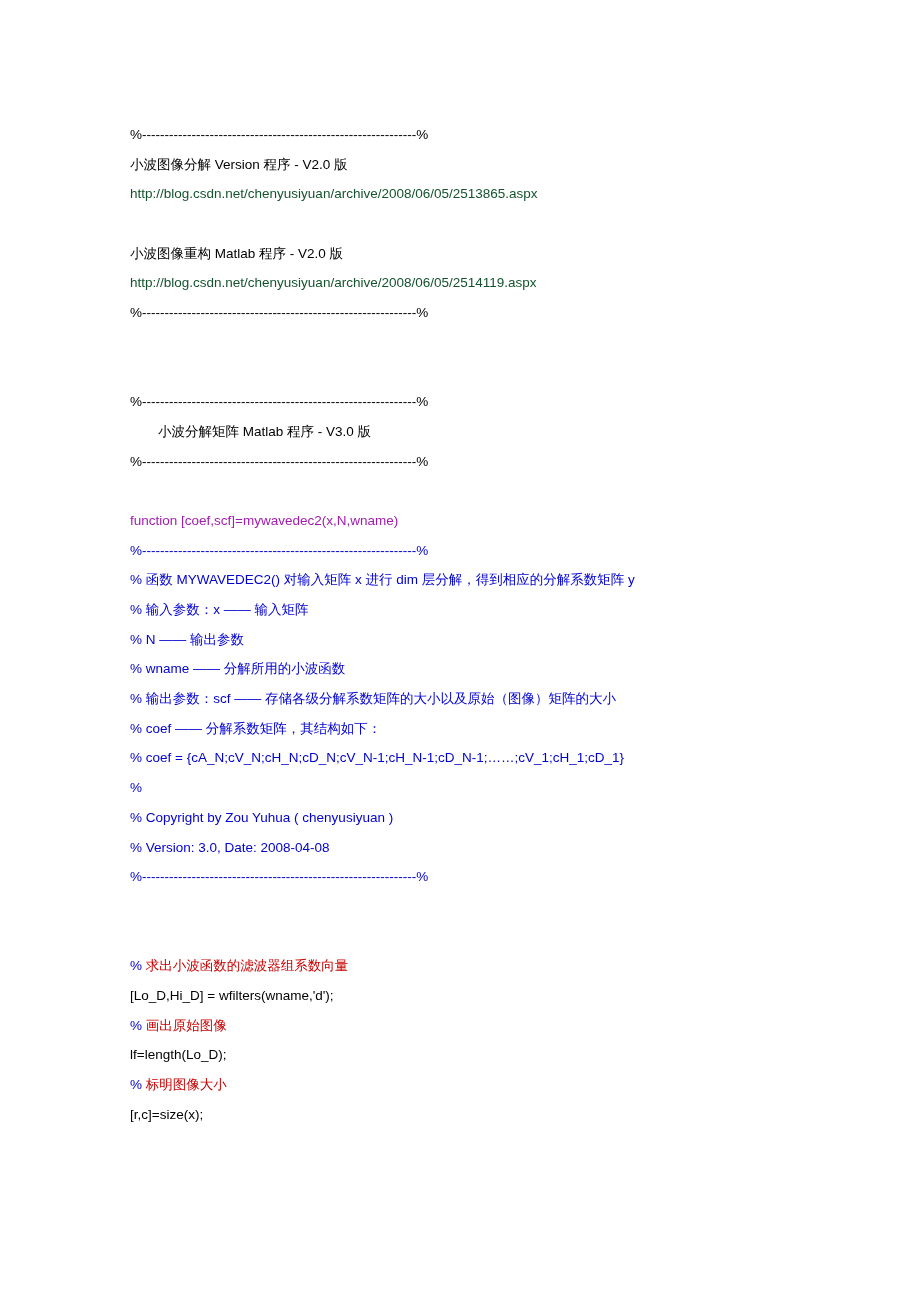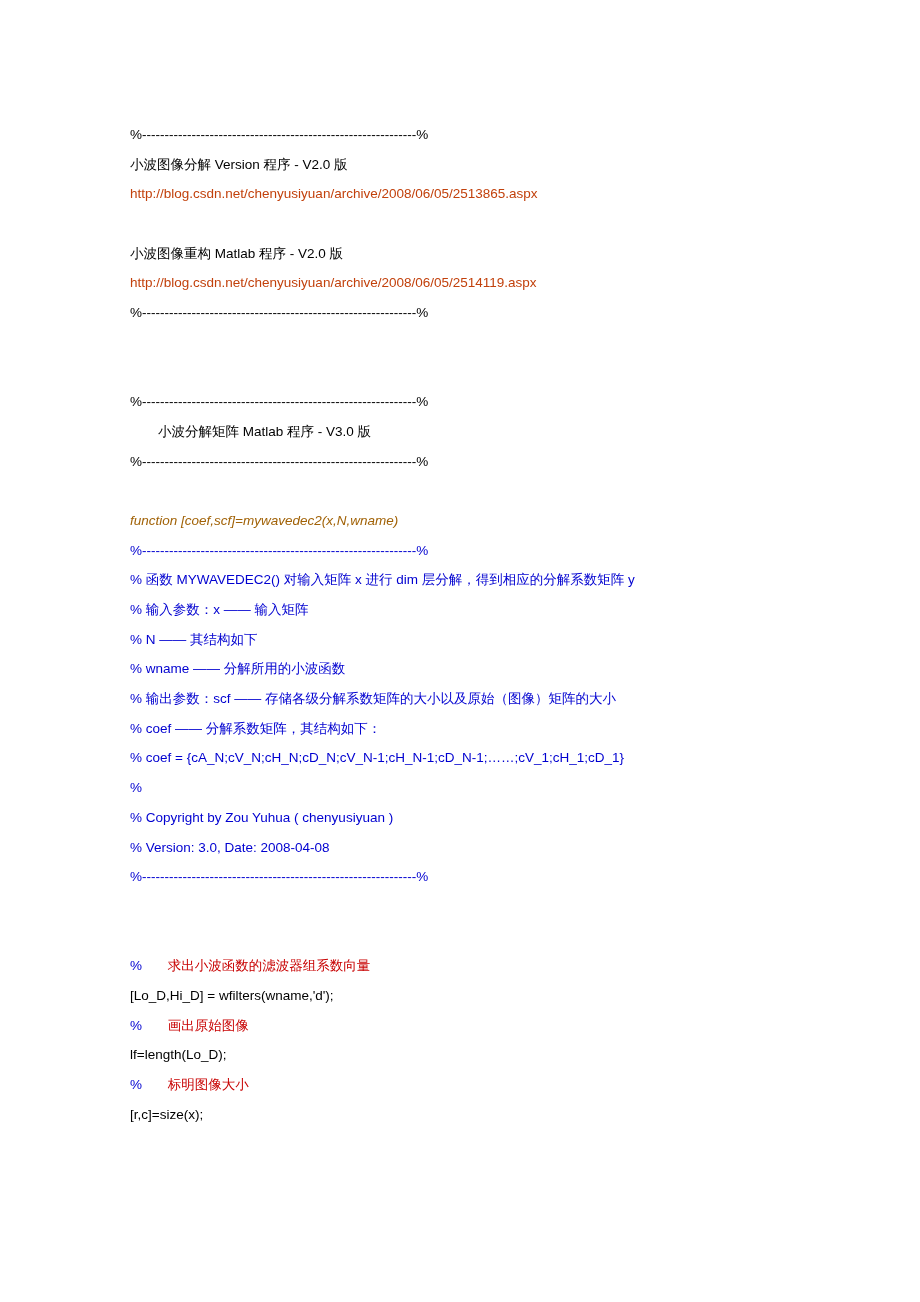--- a/index.html
+++ b/index.html
@@ -16,35 +16,33 @@
       padding: 120px 130px 80px 130px;
     }
     .black {
       color: #000;
     }
     .blue {
       color: #0000d0;
     }
     .red {
       color: #c80000;
-      margin-left: 22px;
     }
     .magenta {
-      color: #a16207;
-      font-style: italic;
+      color: #a21caf;
     }
     .indent {
       padding-left: 28px;
     }
     .line {
       display: block;
     }
     a.blue {
       text-decoration: none;
-      color: #c2410c;
+      color: #14532d;
     }
     .blank {
       height: 2.2em;
     }
   </style>
 </head>
 <body>
 
 <div class="page">
 
@@ -64,21 +62,21 @@
   <span class="line black">%-------------------------------------------------------------%</span>
   <span class="line black indent">小波分解矩阵 Matlab 程序 - V3.0 版</span>
   <span class="line black">%-------------------------------------------------------------%</span>
 
   <div class="blank"></div>
 
   <span class="line magenta">function [coef,scf]=mywavedec2(x,N,wname)</span>
   <span class="line blue">%-------------------------------------------------------------%</span>
   <span class="line blue">% 函数 MYWAVEDEC2() 对输入矩阵 x 进行 dim 层分解，得到相应的分解系数矩阵 y</span>
   <span class="line blue">% 输入参数：x —— 输入矩阵</span>
-  <span class="line blue">%         N —— 其结构如下</span>
+  <span class="line blue">%         N —— 输出参数</span>
   <span class="line blue">%         wname —— 分解所用的小波函数</span>
   <span class="line blue">% 输出参数：scf —— 存储各级分解系数矩阵的大小以及原始（图像）矩阵的大小</span>
   <span class="line blue">%           coef —— 分解系数矩阵，其结构如下：</span>
   <span class="line blue">% coef = {cA_N;cV_N;cH_N;cD_N;cV_N-1;cH_N-1;cD_N-1;……;cV_1;cH_1;cD_1}</span>
   <span class="line blue">%</span>
   <span class="line blue">% Copyright by Zou Yuhua ( chenyusiyuan )</span>
   <span class="line blue">% Version: 3.0, Date: 2008-04-08</span>
   <span class="line blue">%-------------------------------------------------------------%</span>
 
   <div class="blank"></div>

